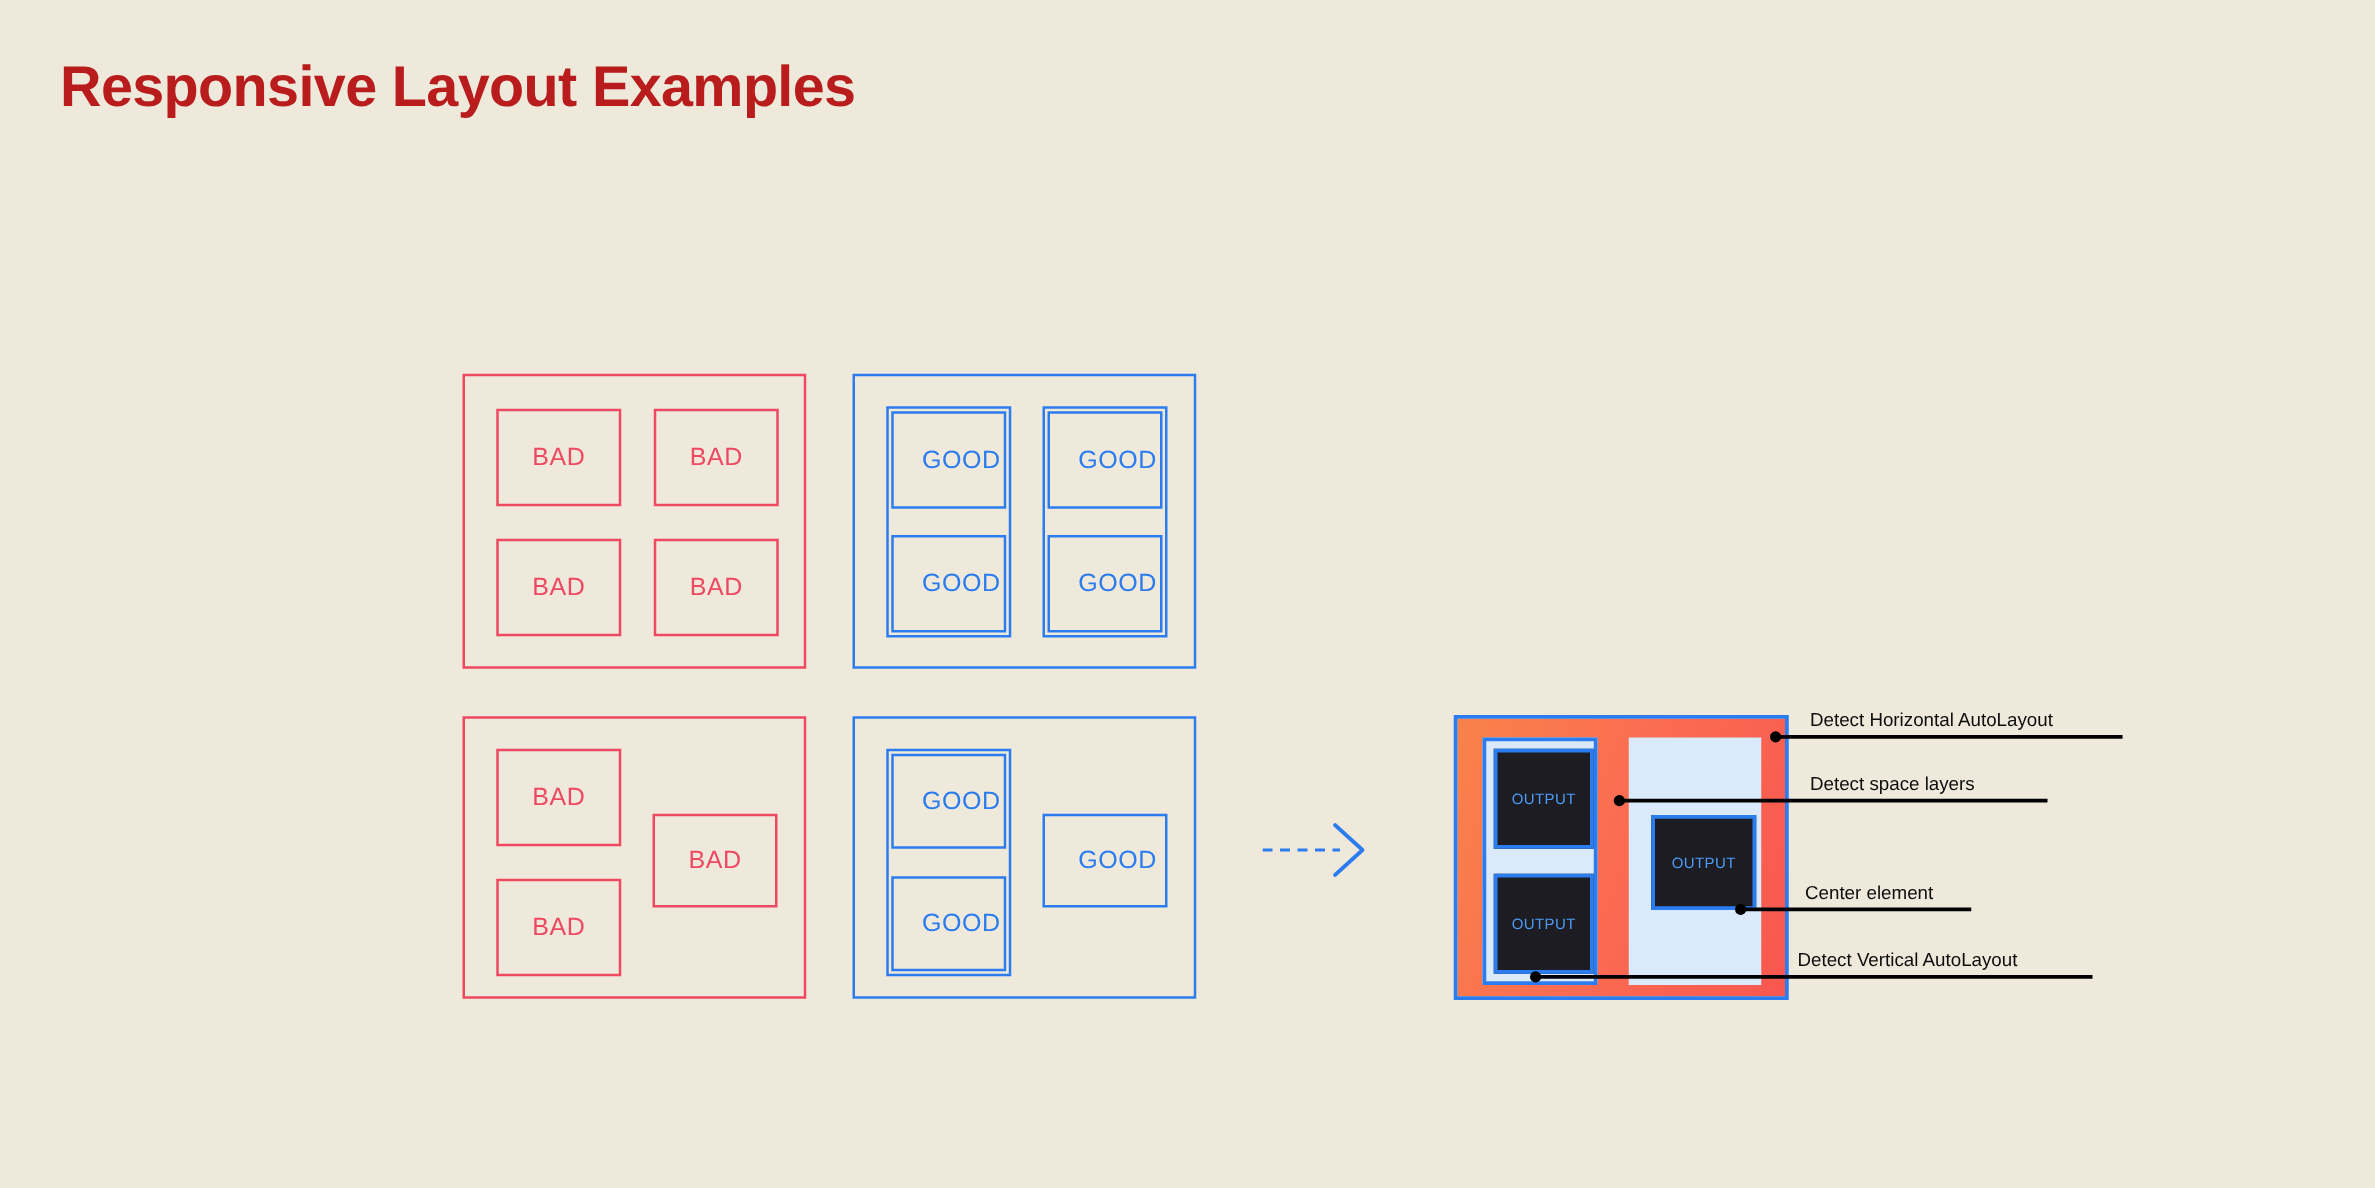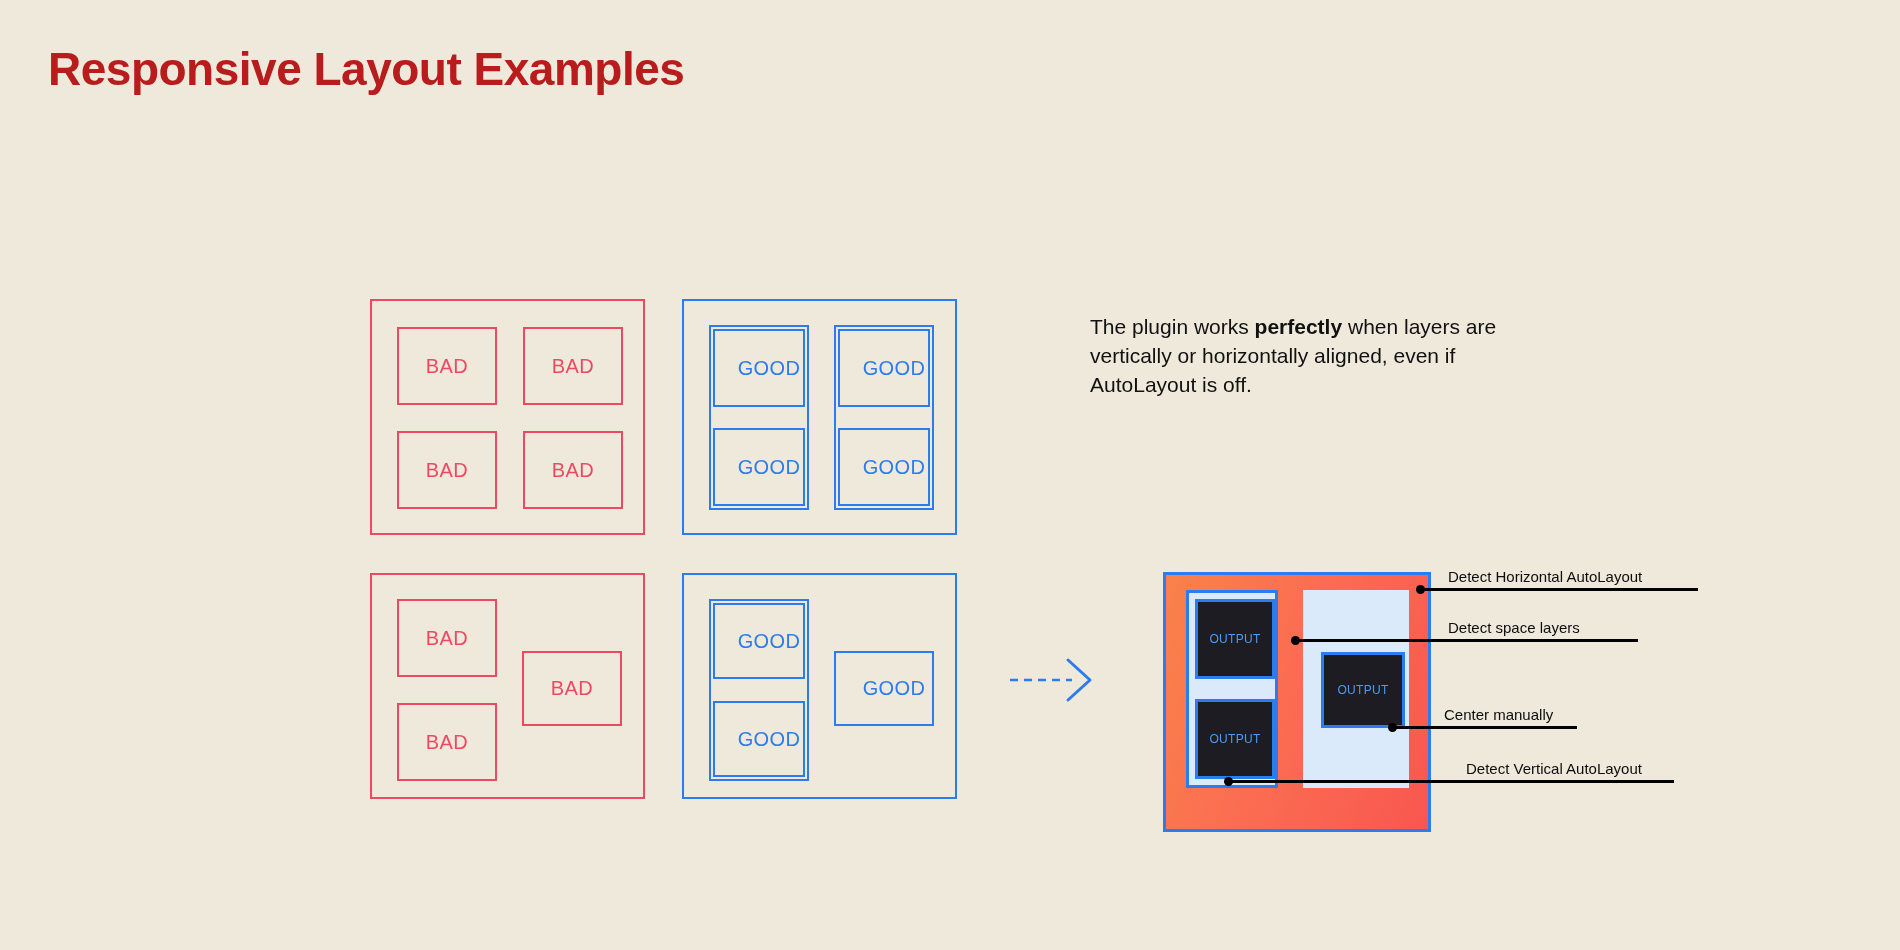--- a/index.html
+++ b/index.html
@@ -77,21 +77,21 @@
   .copy p { margin: 0 0 26px 0; }
   .copy p:last-child { margin-bottom: 0; }
   .copy b { font-weight: bold; }
 
   
   .mock {
     position: absolute;
     left: 1163px;
     top: 572px;
     width: 268px;
-    height: 260px;
+    height: 228px;
     box-sizing: border-box;
     border: 3px solid #2b7cef;
     background: linear-gradient(110deg, #f98249 0%, #fb6d52 45%, #f8574f 100%);
     text-align: right;
   }
   .mock-left-group {
     position: absolute;
     left: 20px;
     top: 15px;
     width: 92px;
@@ -220,21 +220,20 @@
 </div>
 
 <div class="arrow-wrap">
   <svg width="90" height="50" viewBox="0 0 90 50" fill="none">
     <line x1="0" y1="25" x2="62" y2="25" stroke="#2b7cef" stroke-width="2.5" stroke-dasharray="8 6"></line>
     <polyline points="58,5 80,25 58,45" stroke="#2b7cef" stroke-width="3" fill="none" stroke-linecap="round" stroke-linejoin="round"></polyline>
   </svg>
 </div>
 
 <div class="copy">
-  <p><span>The plugin works </span><b>perfectly</b><span> when layers are vertically or horizontally aligned, even if AutoLayout is off.</span></p>
 </div>
 
 <div class="mock">
 
   <div class="mock-left-group">
     <div class="out-box out-l1">
       <span>OUTPUT</span>
     </div>
     <div class="out-box out-l2">
       <span>OUTPUT</span>
@@ -256,20 +255,20 @@
 
 <div class="callout" style="left:1295px; top:639px; width:343px;">
   <div class="lead-line" style="width:343px;"></div>
   <div class="lead-dot"></div>
   <div class="lead-label" style="left:153px;">Detect space layers</div>
 </div>
 
 <div class="callout" style="left:1392px; top:726px; width:185px;">
   <div class="lead-line" style="width:185px;"></div>
   <div class="lead-dot"></div>
-  <div class="lead-label" style="left:52px;">Center manually</div>
+  <div class="lead-label" style="left:52px;">Center element</div>
 </div>
 
 <div class="callout" style="left:1228px; top:780px; width:446px;">
   <div class="lead-line" style="width:446px;"></div>
   <div class="lead-dot"></div>
-  <div class="lead-label" style="left:210px;margin-left:28px;">Detect Vertical AutoLayout</div>
+  <div class="lead-label" style="left:210px;">Detect Vertical AutoLayout</div>
 </div>
 
 </body></html>

